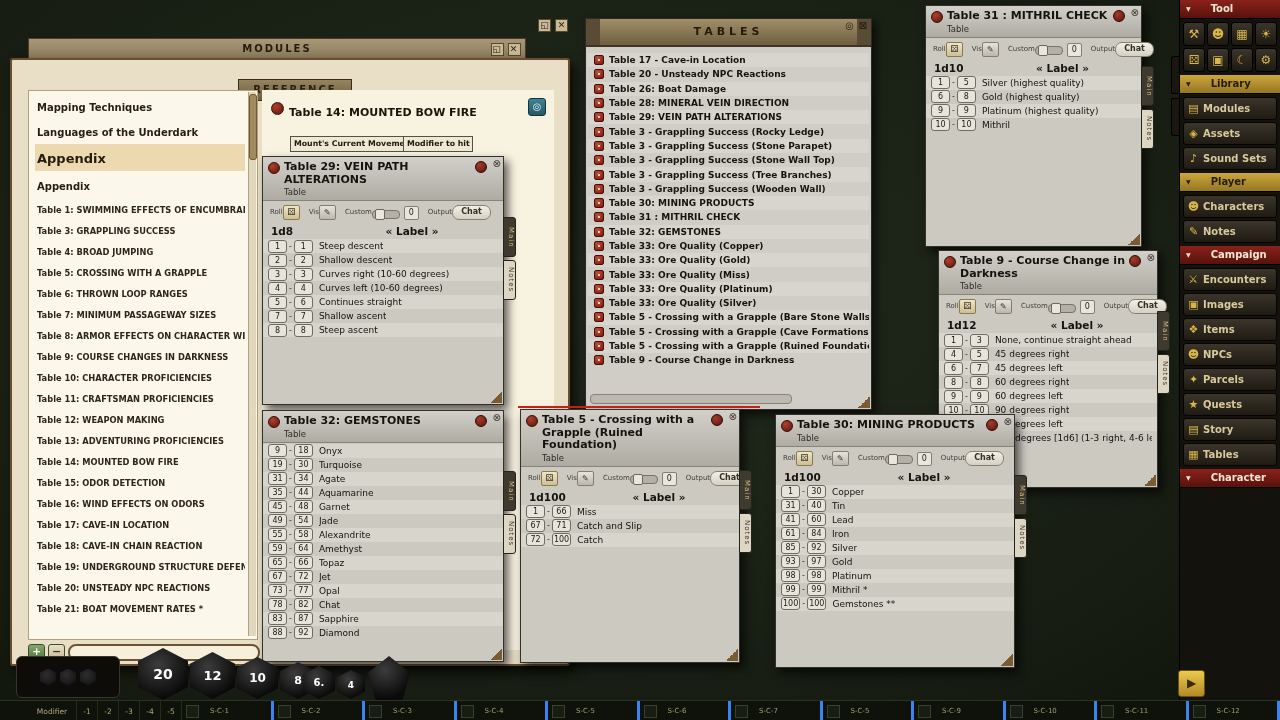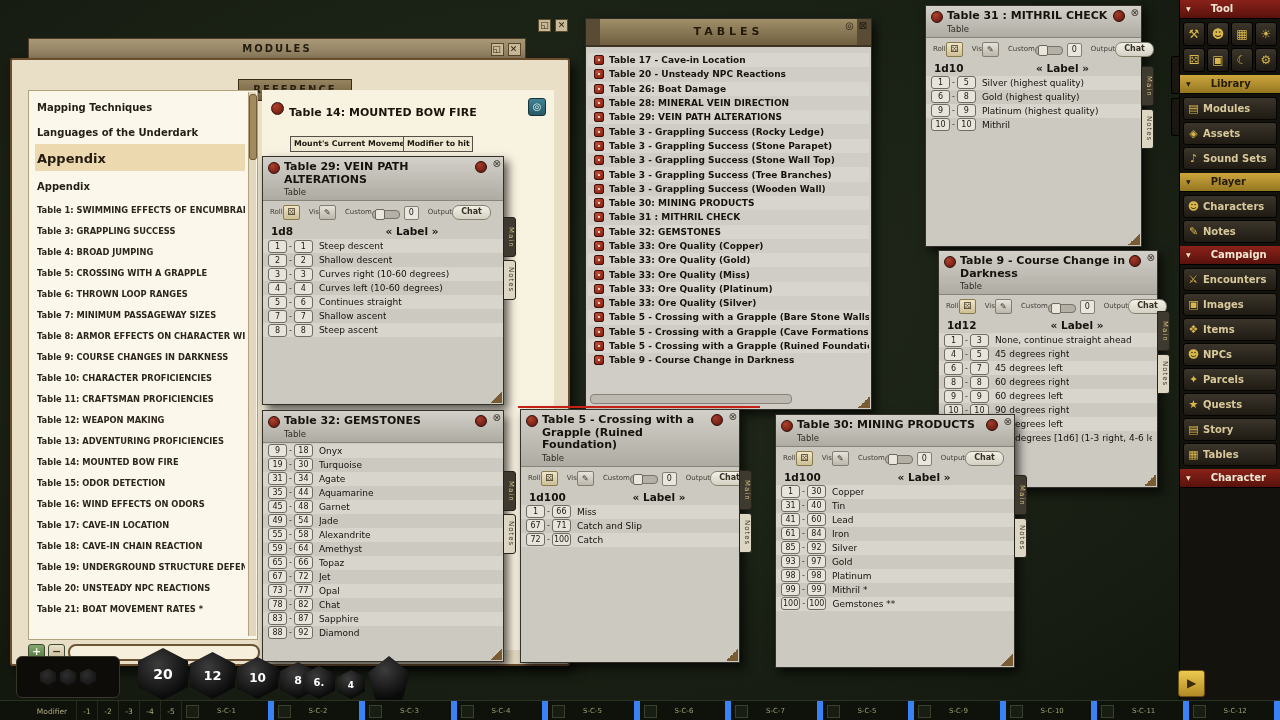--- a/index.html
+++ b/index.html
@@ -159,21 +159,21 @@
   #die4{left:337px;top:670px;width:28px;height:29px;font-size:9px;}
   #dieDragon{left:368px;top:656px;width:42px;height:44px;font-size:10px;}
   .hotbar{position:absolute;left:0;top:700px;width:1280px;height:20px;background:#0e120a;
     border-top:1px solid #2a3322;display:flex;z-index:44;}
   .mod-name{width:48px;display:flex;align-items:center;justify-content:center;
     font-size:7.5px;color:#b0a880;border-right:1px solid #242b1c;padding-left:28px;}
   .mod-cells{display:flex;}
   .mod-cell{width:20px;display:flex;align-items:center;justify-content:center;
     font-size:7.5px;color:#a8a878;border-right:1px solid #242b1c;}
   .hk-cells{display:flex;flex:1;}
-  .hk-cell{flex:1;display:flex;align-items:center;gap:18px;padding-left:4px;border-right:6px solid #3b82f6;}
+  .hk-cell{flex:1;display:flex;align-items:center;gap:11px;padding-left:4px;border-right:3px solid #3b82f6;}
   .hk-box{width:11px;height:11px;background:#171d12;border:1px solid #39412c;}
   .hk-label{font-size:7px;color:#93a06e;}
   .play-btn{position:absolute;left:1178px;top:670px;width:25px;height:25px;z-index:46;
     background:linear-gradient(#ecca4e,#b28a26);border:1px solid #6b4e14;border-radius:3px;
     color:#3a2a08;font-size:12px;line-height:24px;text-align:center;}
 </style>
 </head>
 <body>
 
 <div class="stage">

